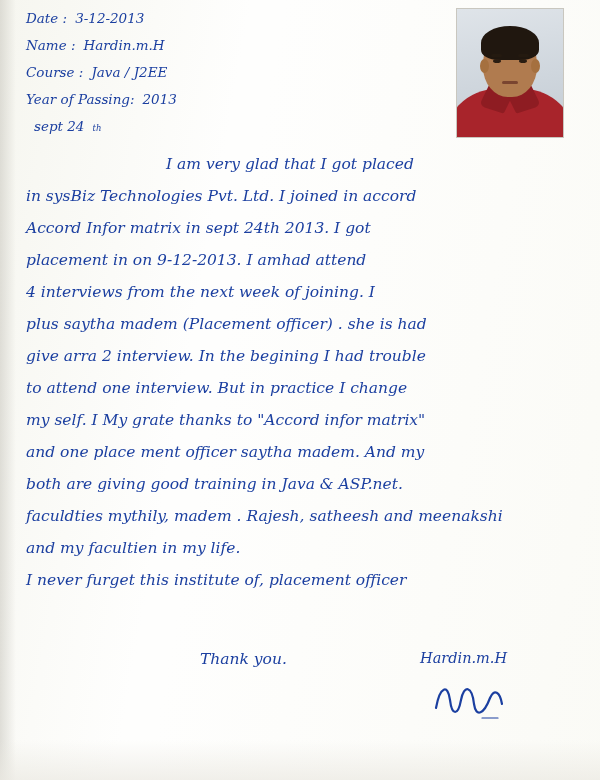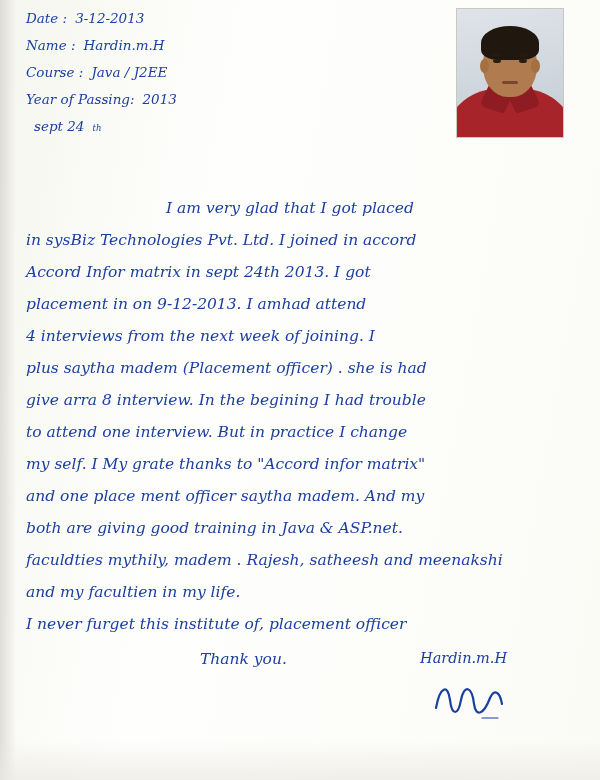--- a/index.html
+++ b/index.html
@@ -198,21 +198,21 @@
   }
   .line {
     color: #1b3fa0;
     font-family: "DejaVu Serif", serif;
     font-style: italic;
     font-size: 15.5px;
     line-height: 32px;
     white-space: nowrap;
     position: relative;
   }
-  .line.indent { padding-left: 140px; margin-top: 44px; }
+  .line.indent { padding-left: 140px; }
 
   .thanks {
     position: absolute;
     left: 200px;
     top: 650px;
     font-size: 15.5px;
     color: #1b3fa0;
     font-family: "DejaVu Serif", serif;
     font-style: italic;
   }
@@ -279,21 +279,21 @@
     <div class="mouth"></div>
   </div>
 
   <div class="letter">
     <div class="line indent">I am very glad that I got placed</div>
     <div class="line">in  sysBiz Technologies Pvt. Ltd. I joined in accord</div>
     <div class="line">Accord Infor matrix in sept 24th 2013. I got</div>
     <div class="line">placement in on  9-12-2013. I amhad attend</div>
     <div class="line">4 interviews from the next week of joining. I</div>
     <div class="line">plus saytha madem (Placement officer) . she is had</div>
-    <div class="line">give arra 8 interview. In the begining I had trouble</div>
+    <div class="line">give arra 2 interview. In the begining I had trouble</div>
     <div class="line">to attend one interview. But in practice I change</div>
     <div class="line">my self. I My grate thanks to "Accord infor matrix"</div>
     <div class="line">and one  place ment officer saytha madem. And my</div>
     <div class="line">both are giving good training in Java  &amp; ASP.net.</div>
     <div class="line">faculdties  mythily, madem . Rajesh, satheesh and meenakshi</div>
     <div class="line">and my facultien  in my life.</div>
     <div class="line">I never furget this institute of, placement officer</div>
   </div>
 
   <div class="thanks">Thank you.</div>

